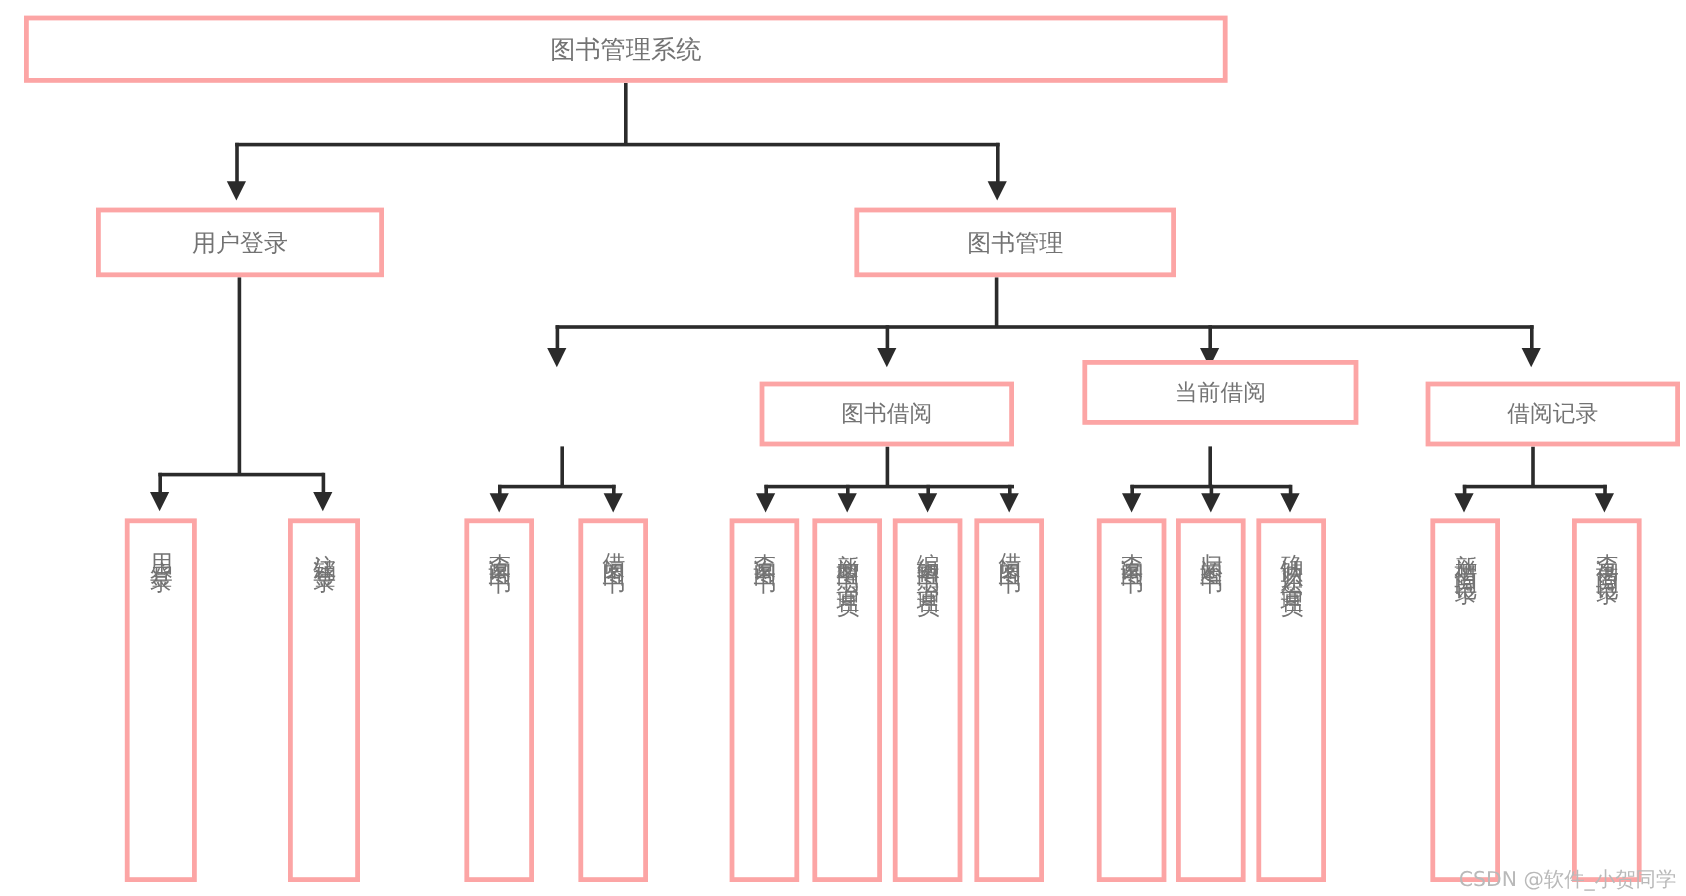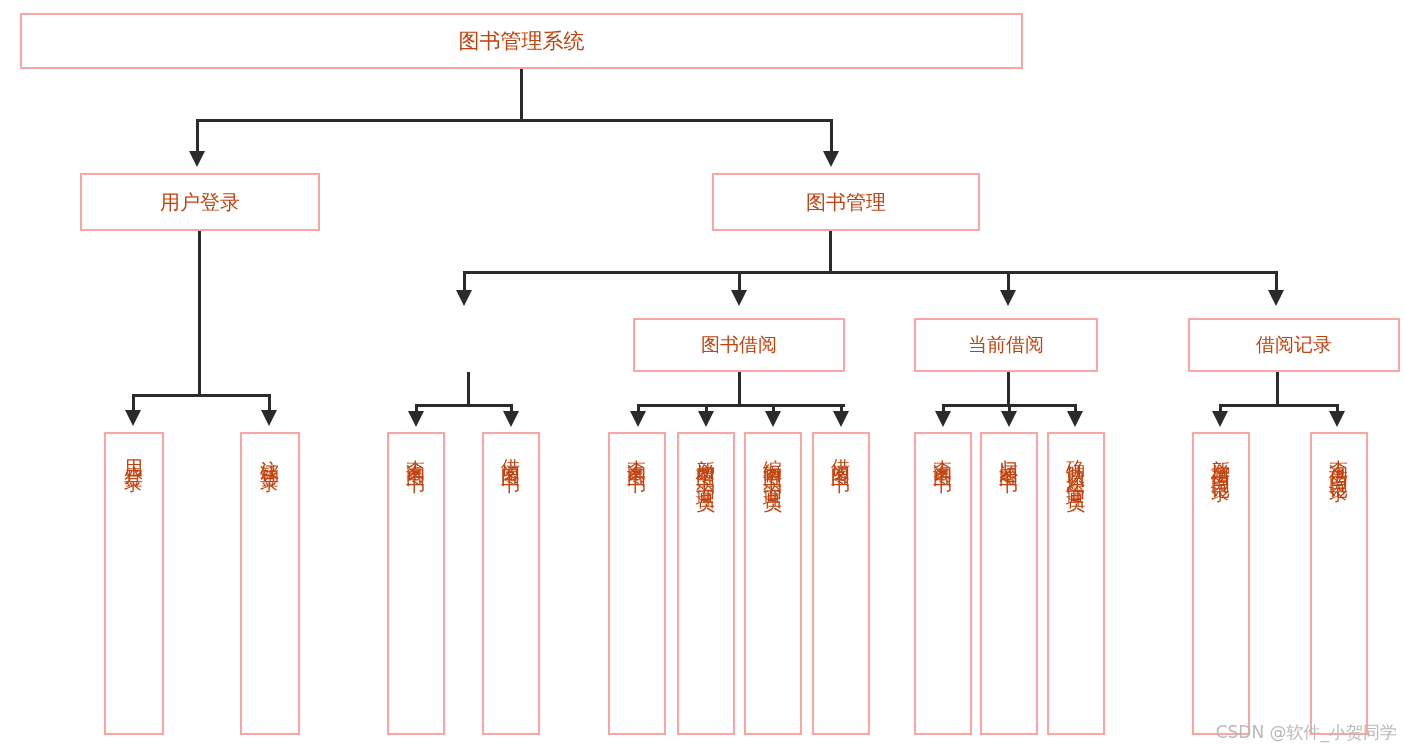--- a/index.html
+++ b/index.html
@@ -16,25 +16,25 @@
     width: 1405px;
     height: 747px;
     background: #ffffff;
     overflow: hidden;
   }
   
   .node {
     position: absolute;
     box-sizing: border-box;
     background: #ffffff;
-    border: 2px solid #fca5a5;
+    border: 4px solid #fca5a5;
     display: flex;
     align-items: center;
     justify-content: center;
-    color: #c2410c;
+    color: #737373;
     z-index: 3;
   }
   .node.root {
     font-size: 21px;
   }
   .node.level2 {
     font-size: 20px;
   }
   .node.level3 {
     font-size: 19px;
@@ -124,21 +124,21 @@
   <div class="edge v" style="left:738px; top:271px; width:3px; height:22px;"></div>
   <div class="arrow" style="left:731px; top:290px;"></div>
   <div class="edge v" style="left:1007px; top:271px; width:3px; height:22px;"></div>
   <div class="arrow" style="left:1000px; top:290px;"></div>
   <div class="edge v" style="left:1275px; top:271px; width:3px; height:22px;"></div>
   <div class="arrow" style="left:1268px; top:290px;"></div>
 
   <div class="node level3" style="left:633px; top:318px; width:212px; height:54px;">
     <span class="htext">图书借阅</span>
   </div>
-  <div class="node level3" style="left:902px; top:318px; width:184px; height:54px;margin-left:12px;">
+  <div class="node level3" style="left:902px; top:300px; width:230px; height:54px;">
     <span class="htext">当前借阅</span>
   </div>
   <div class="node level3" style="left:1188px; top:318px; width:212px; height:54px;">
     <span class="htext">借阅记录</span>
   </div>
 
   <div class="edge v" style="left:467px; top:372px; width:3px; height:34px;"></div>
   <div class="edge h" style="left:415px; top:404px; width:98px; height:3px;"></div>
   <div class="edge v" style="left:415px; top:404px; width:3px; height:12px;"></div>
   <div class="arrow" style="left:408px; top:411px;"></div>

